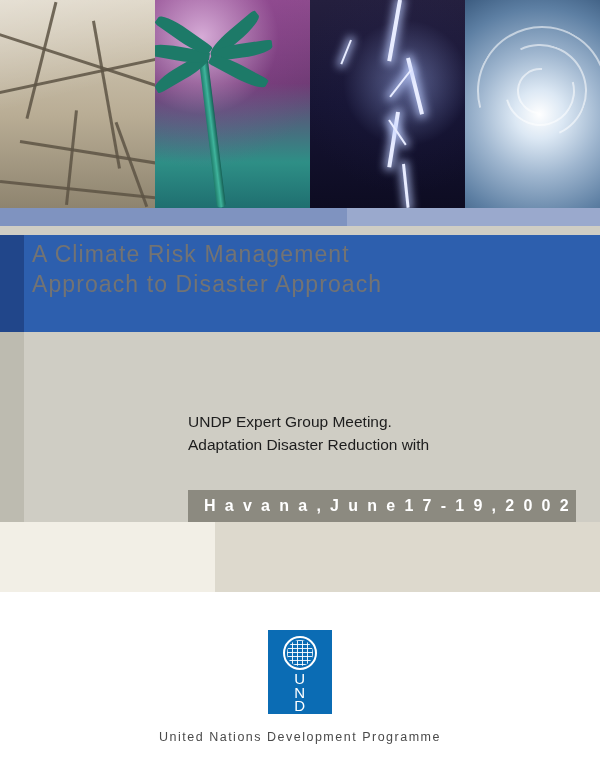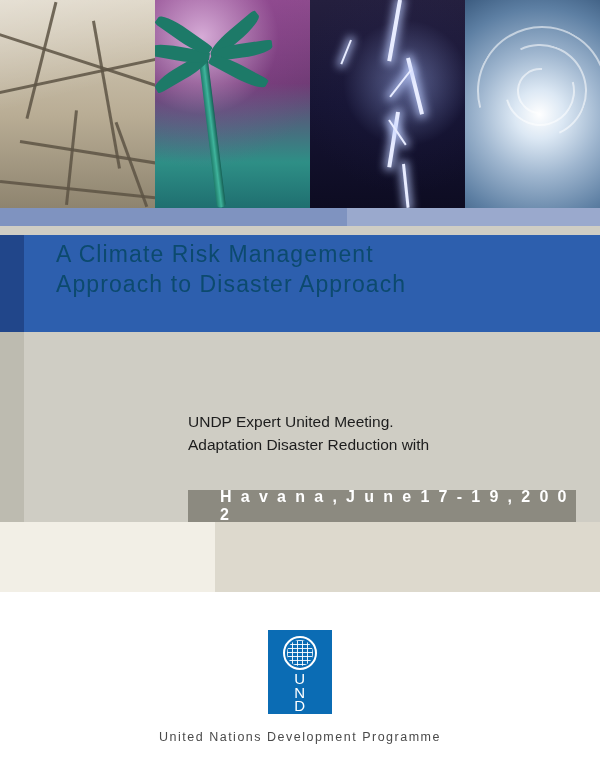--- a/index.html
+++ b/index.html
@@ -168,24 +168,24 @@
   .band-bottom-white {
     position: absolute;
     left: 0; top: 592px;
     width: 600px; height: 184px;
     background: #ffffff;
   }
 
   
   .title {
     position: absolute;
-    left: 56px;
+    left: 32px;
     top: 239px;
     width: 520px;
-    color: #0c4a6e;
+    color: #737373;
     font-size: 23px;
     line-height: 30px;
     letter-spacing: 1.1px;
     font-weight: 400;
   }
   .title div { white-space: nowrap; }
 
   
   .subtitle {
     position: absolute;
@@ -206,21 +206,21 @@
     height: 32px;
     background: #8c8a80;
     display: flex;
     align-items: center;
   }
   .location-text {
     color: #ffffff;
     font-size: 16px;
     letter-spacing: 2.4px;
     font-weight: bold;
-    padding-left: 32px;
+    padding-left: 16px;
   }
 
   
   .logo-wrap {
     position: absolute;
     left: 268px;
     top: 630px;
     width: 64px;
     height: 84px;
   }
@@ -333,21 +333,21 @@
   <div class="band-bottom-white"></div>
 
   <div class="title-band"></div>
   <div class="title-band-dark"></div>
   <div class="title">
     <div>A Climate Risk Management</div>
     <div>Approach to Disaster Approach</div>
   </div>
 
   <div class="subtitle">
-    <div>UNDP Expert United Meeting.</div>
+    <div>UNDP Expert Group Meeting.</div>
     <div>Adaptation Disaster Reduction with</div>
   </div>
 
   <div class="location-bar">
     <span class="location-text">H a v a n a ,  J u n e  1 7 - 1 9 ,  2 0 0 2</span>
   </div>
 
   <div class="logo-wrap">
     <div class="logo-box">
       <div class="logo-emblem"></div>

